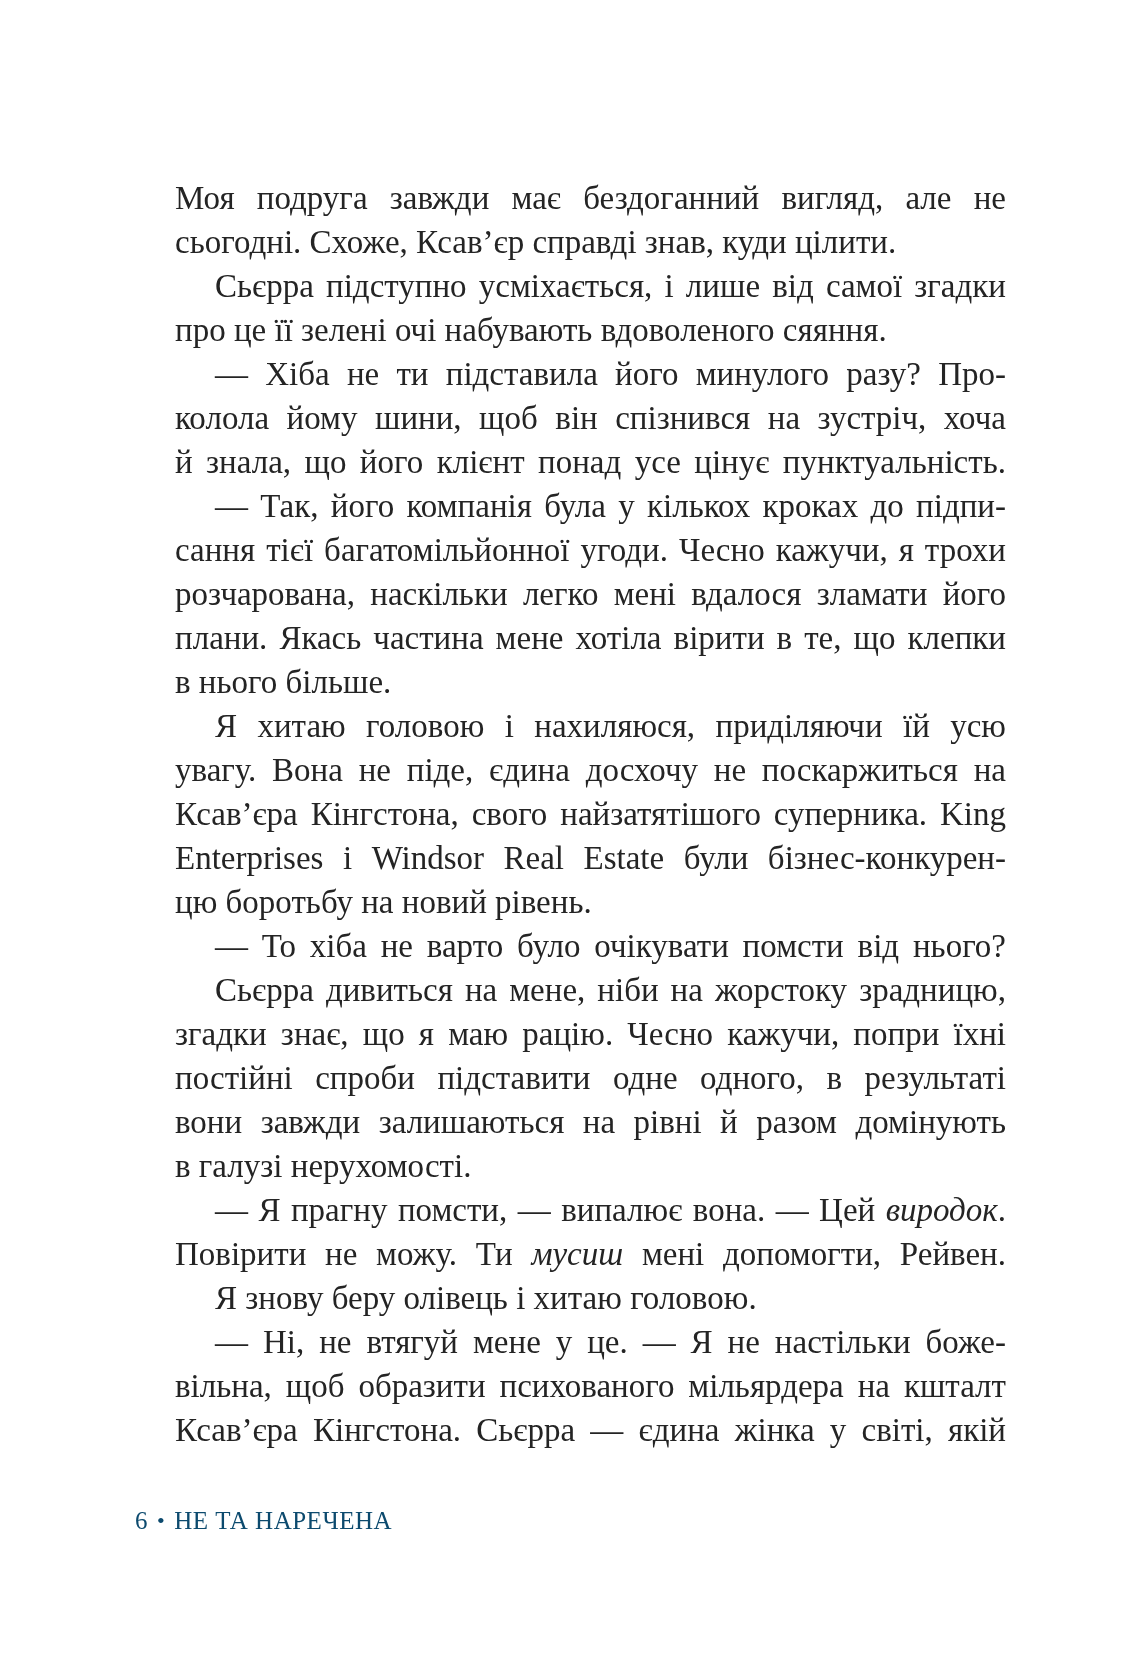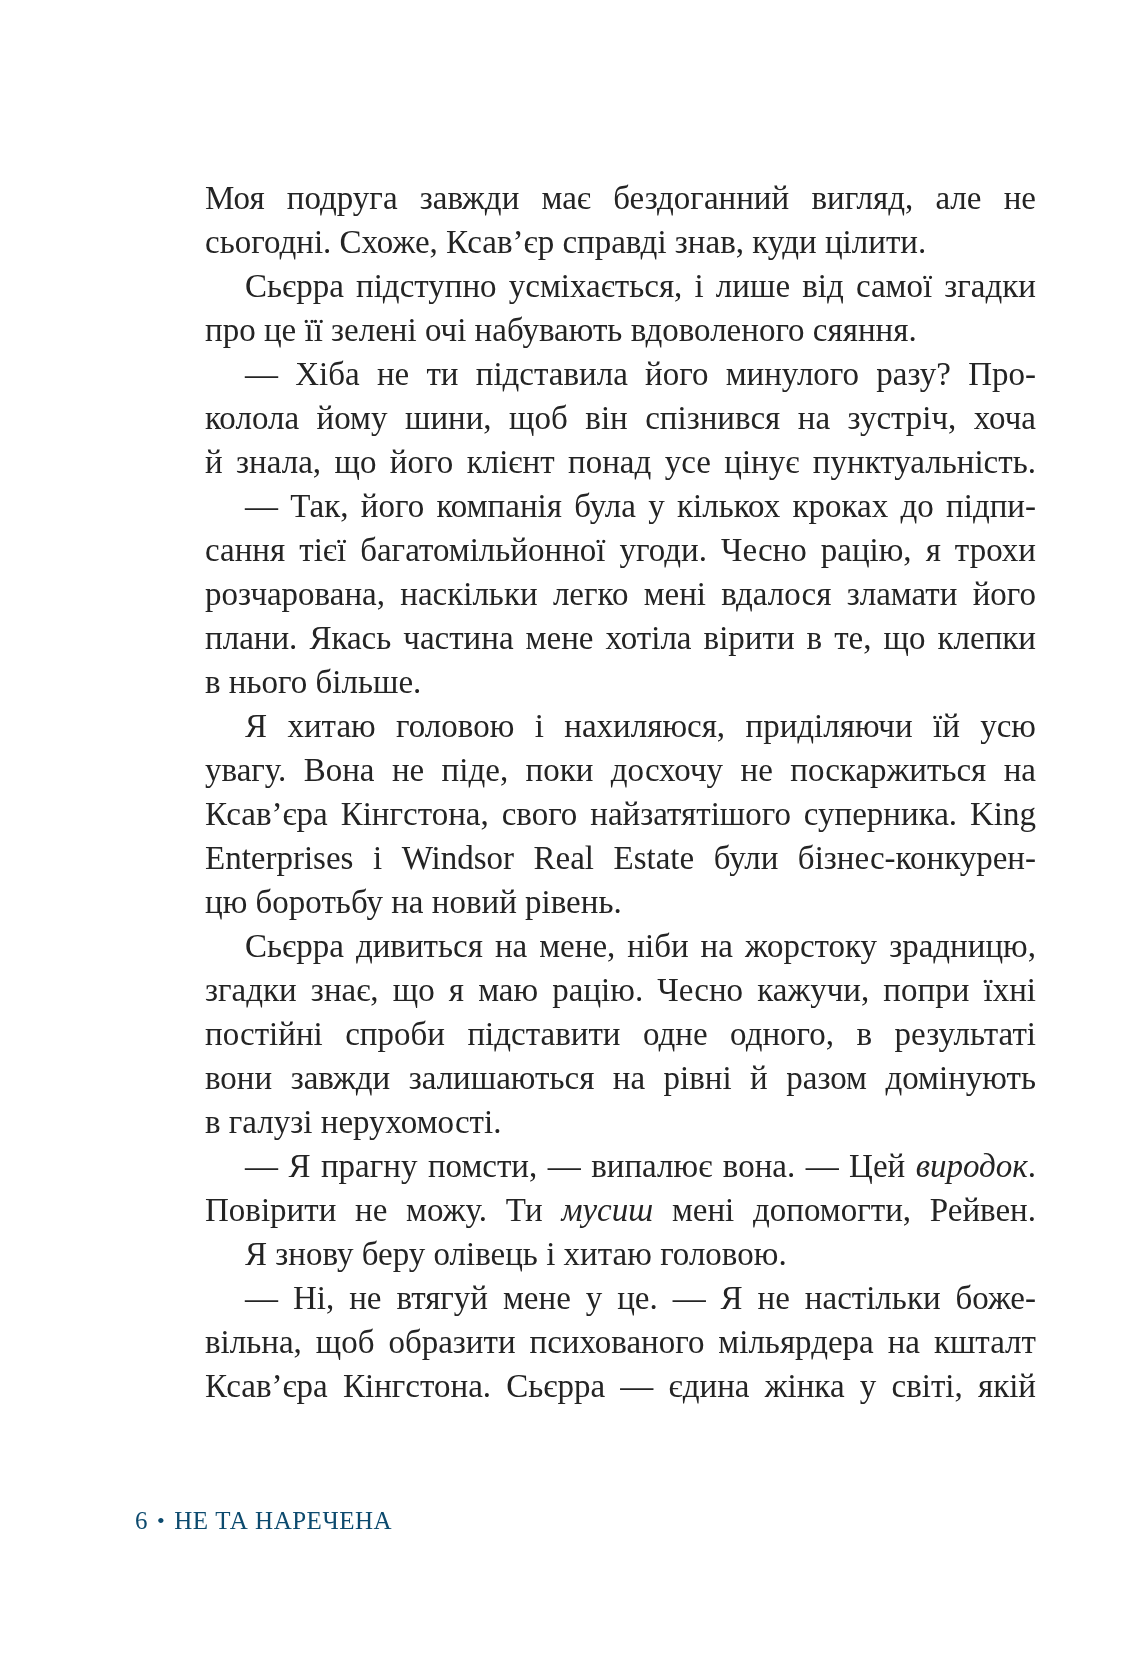--- a/index.html
+++ b/index.html
@@ -14,21 +14,20 @@
     background: #ffffff;
     font-family: "Liberation Serif", "DejaVu Serif", serif;
     color: #242424;
     overflow: hidden;
   }
   .text-block {
     position: absolute;
     left: 175px;
     top: 176px;
     width: 831px;
-    margin-left: 30px;
   }
   .para { margin: 0; padding: 0; }
   .line {
     font-size: 33px;
     line-height: 44px;
     text-align: justify;
     text-align-last: justify;
     -moz-text-align-last: justify;
     white-space: normal;
   }
@@ -69,31 +68,34 @@
         <div class="line ind"><span class="rm">Сьєрра підступно усміхається, і лише від самої згадки</span></div>
         <div class="line end"><span class="rm">про це її зелені очі набувають вдоволеного сяяння.</span></div>
       </div>
       <div class="para">
         <div class="line ind"><span class="rm">— Хіба не ти підставила його минулого разу? Про-</span></div>
         <div class="line"><span class="rm">колола йому шини, щоб він спізнився на зустріч, хоча</span></div>
         <div class="line"><span class="rm">й знала, що його клієнт понад усе цінує пунктуальність.</span></div>
       </div>
       <div class="para">
         <div class="line ind"><span class="rm">— Так, його компанія була у кількох кроках до підпи-</span></div>
-        <div class="line"><span class="rm">сання тієї багатомільйонної угоди. Чесно рацію, я трохи</span></div>
+        <div class="line"><span class="rm">сання тієї багатомільйонної угоди. Чесно кажучи, я трохи</span></div>
         <div class="line"><span class="rm">розчарована, наскільки легко мені вдалося зламати його</span></div>
         <div class="line"><span class="rm">плани. Якась частина мене хотіла вірити в те, що клепки</span></div>
         <div class="line end"><span class="rm">в нього більше.</span></div>
       </div>
       <div class="para">
         <div class="line ind"><span class="rm">Я хитаю головою і нахиляюся, приділяючи їй усю</span></div>
-        <div class="line"><span class="rm">увагу. Вона не піде, поки досхочу не поскаржиться на</span></div>
+        <div class="line"><span class="rm">увагу. Вона не піде, єдина досхочу не поскаржиться на</span></div>
         <div class="line"><span class="rm">Ксав’єра Кінгстона, свого найзатятішого суперника. King</span></div>
         <div class="line"><span class="rm">Enterprises і Windsor Real Estate були бізнес-конкурен-</span></div>
         <div class="line end"><span class="rm">цю боротьбу на новий рівень.</span></div>
+      </div>
+      <div class="para">
+        <div class="line ind"><span class="rm">— То хіба не варто було очікувати помсти від нього?</span></div>
       </div>
       <div class="para">
         <div class="line ind"><span class="rm">Сьєрра дивиться на мене, ніби на жорстоку зрадницю,</span></div>
         <div class="line"><span class="rm">згадки знає, що я маю рацію. Чесно кажучи, попри їхні</span></div>
         <div class="line"><span class="rm">постійні спроби підставити одне одного, в результаті</span></div>
         <div class="line"><span class="rm">вони завжди залишаються на рівні й разом домінують</span></div>
         <div class="line end"><span class="rm">в галузі нерухомості.</span></div>
       </div>
       <div class="para">
         <div class="line ind"><span class="rm">— Я прагну помсти, — випалює вона. — Цей </span><span class="it">виродок</span><span class="rm">.</span></div>

